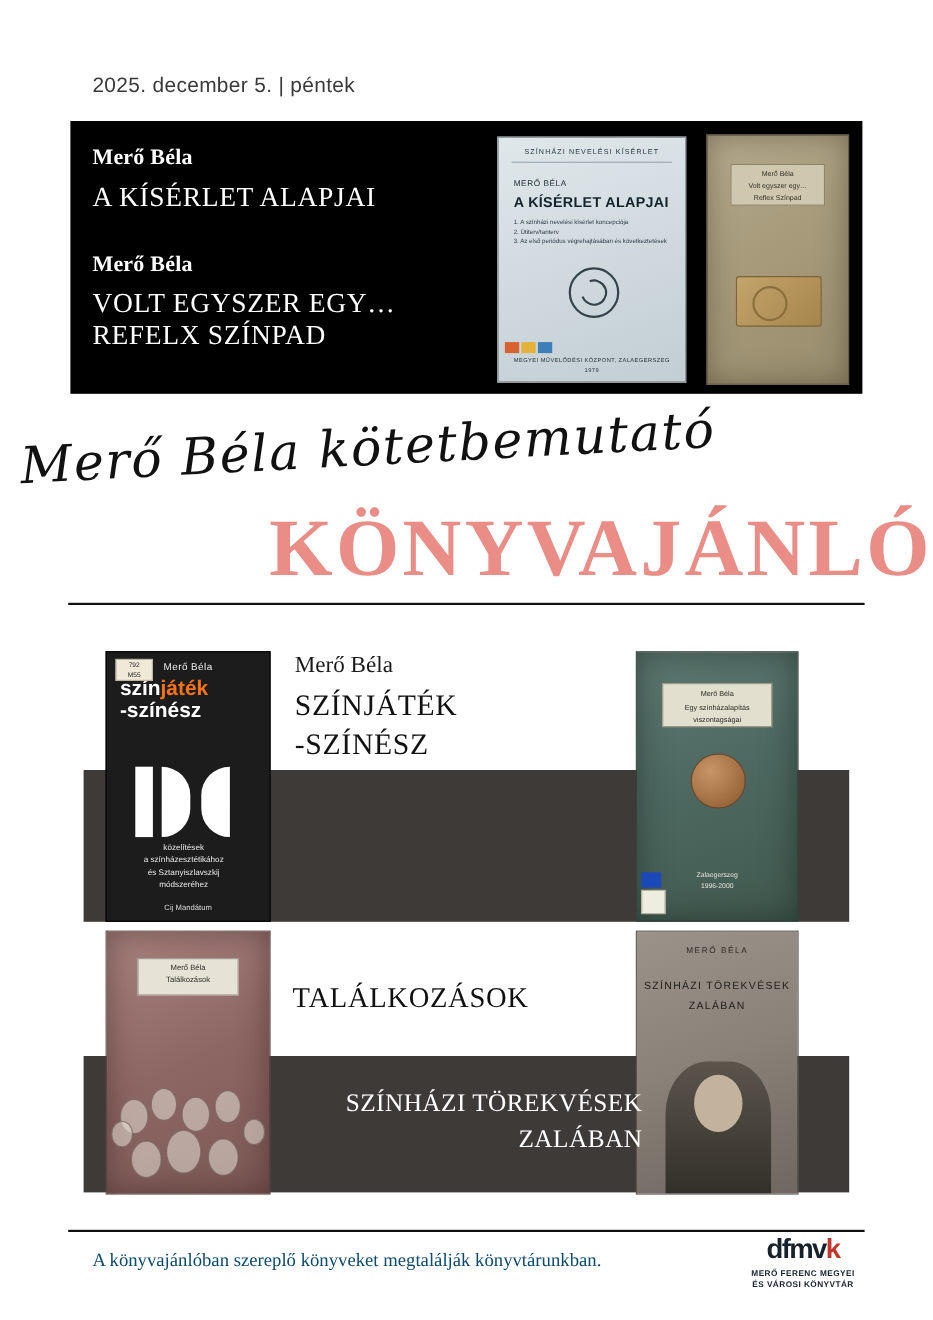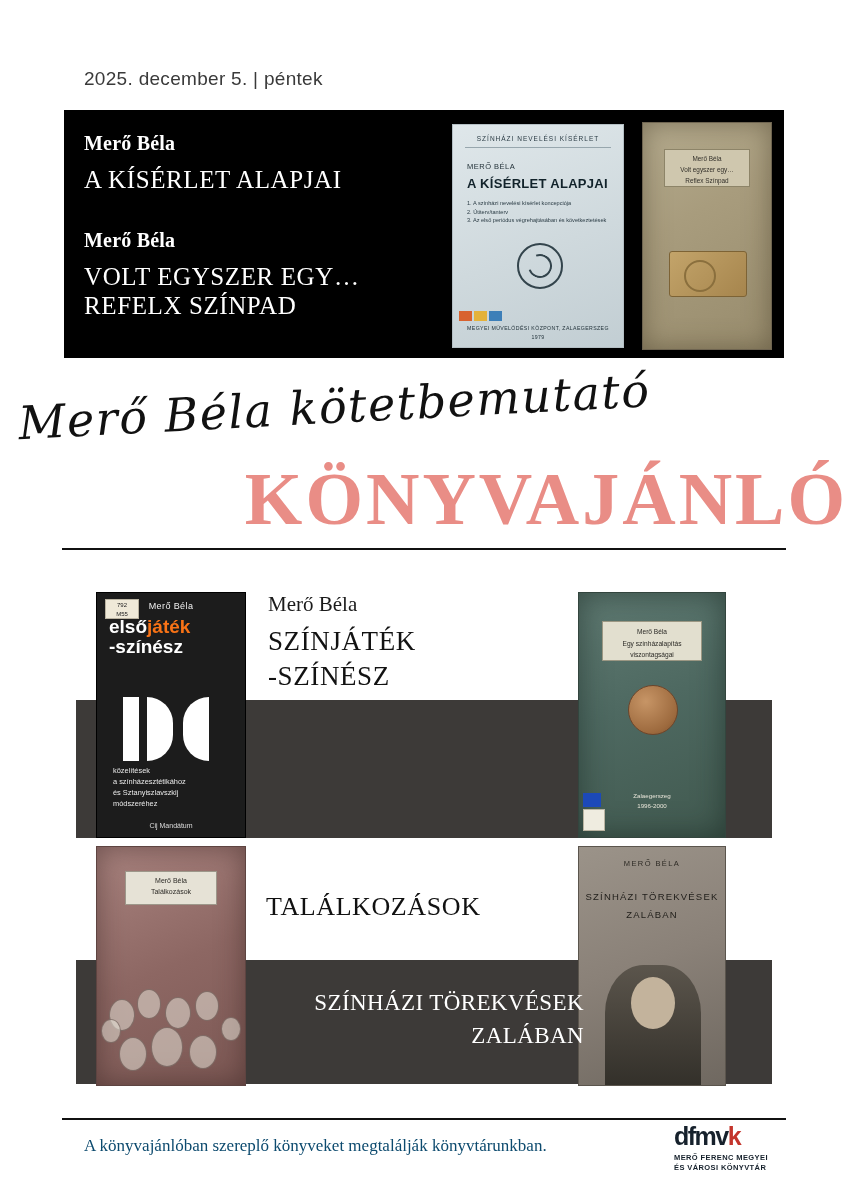--- a/index.html
+++ b/index.html
@@ -320,27 +320,27 @@
   }
   .cover-c .art .bar {
     position: absolute;
     background: #ffffff;
   }
   .cover-c .art .b1 { left: 0;   top: 0; width: 16px; height: 64px; }
   .cover-c .art .b2 { left: 24px; top: 0; width: 26px; height: 64px; border-radius: 0 30px 30px 0; }
   .cover-c .art .b3 { left: 60px; top: 0; width: 26px; height: 64px; border-radius: 30px 0 0 30px; }
   .cover-c .cc-sub {
     position: absolute;
-    left: 16px;
+    left: 0;
     right: 8px;
     bottom: 28px;
     font-family: "Liberation Sans", sans-serif;
     font-size: 7.4px;
     color: #e9e9e9;
-    text-align: left;
+    text-align: center;
     line-height: 1.5;
   }
   .cover-c .cc-pub {
     position: absolute;
     left: 0; right: 0;
     bottom: 8px;
     text-align: center;
     font-family: "Liberation Sans", sans-serif;
     font-size: 7px;
     color: #dcdcdc;
@@ -563,20 +563,21 @@
     top: 1136px;
     font-family: "Liberation Serif", serif;
     font-size: 17px;
     color: #0c4a6e;
   }
   .logo {
     position: absolute;
     right: 62px;
     top: 1124px;
     width: 112px;
+    text-align: center;
   }
   .logo .mark {
     font-family: "Liberation Sans", sans-serif;
     font-size: 25px;
     font-weight: bold;
     letter-spacing: -1.5px;
     color: #16212c;
     line-height: 1;
   }
   .logo .mark .k { color: #c4352c; }
@@ -640,21 +641,21 @@
   <div class="rule rule-top"></div>
 
   <div class="mid-block"></div>
   <div class="low-block"></div>
 
   <div class="cover-c">
     <div class="lib-stamp" style="white-space:pre-line;">792
 M55</div>
     <div class="cc-author">Merő Béla</div>
     <div class="cc-title">
-      <span>első</span><span class="red">játék</span><br>
+      <span>szín</span><span class="red">játék</span><br>
       <span>-színész</span>
     </div>
     <div class="art">
       <span class="bar b1"></span>
         <span class="bar b2"></span>
         <span class="bar b3"></span>
     </div>
     <div class="cc-sub" style="white-space:pre-line;">közelítések
 a színházesztétikához
 és Sztanyiszlavszkij

